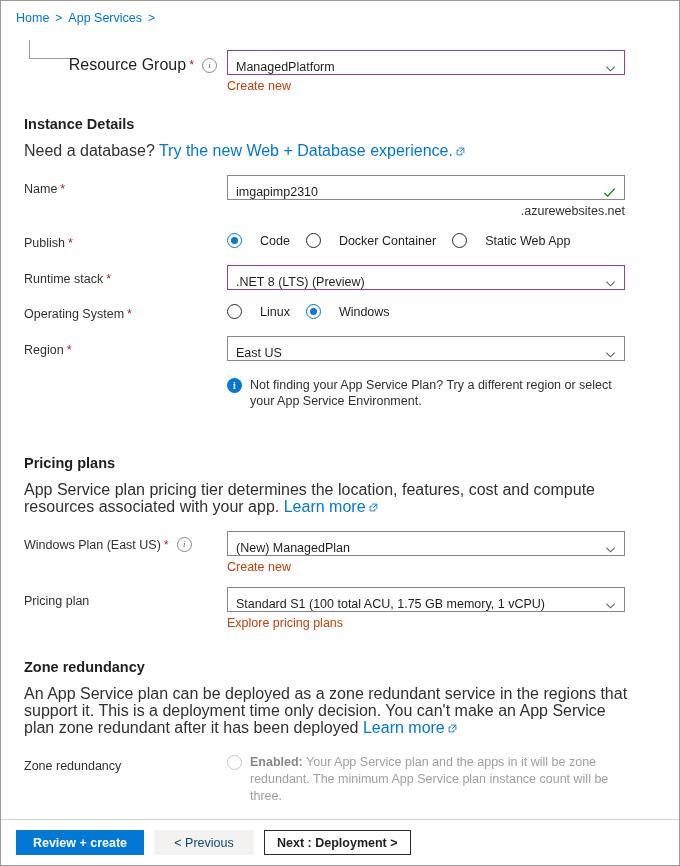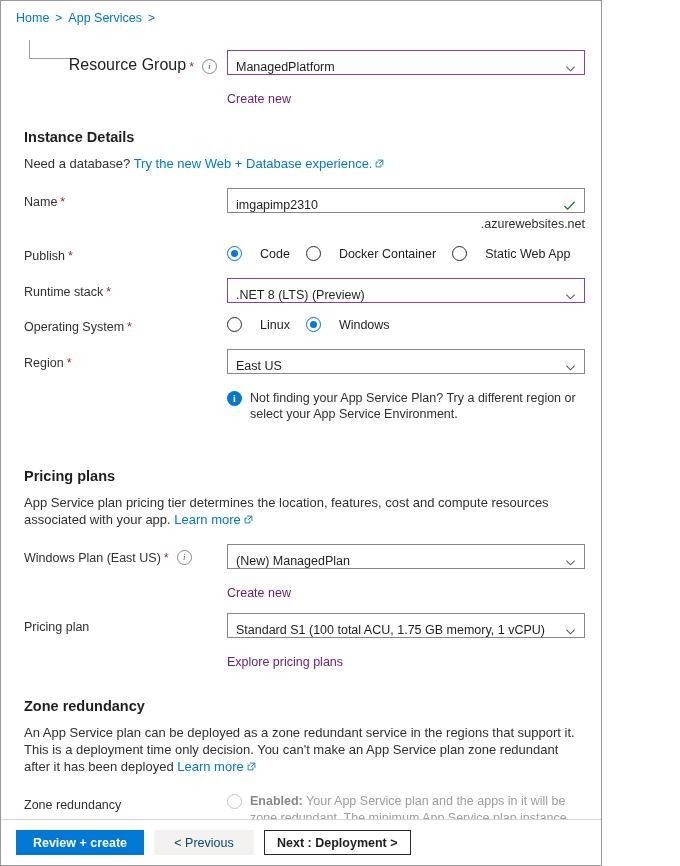--- a/index.html
+++ b/index.html
@@ -7,21 +7,21 @@
     padding: 0;
     background: #ffffff;
   }
   body {
     font-family: "Liberation Sans", sans-serif;
     color: #201f1e;
     -webkit-font-smoothing: antialiased;
   }
   #page {
     position: relative;
-    width: 602px;
+    width: 680px;
     height: 866px;
     box-sizing: border-box;
     border: 1px solid #9a9a9a;
     background: #ffffff;
     overflow: hidden;
   }
   #scroll-area {
     position: absolute;
     left: 0; right: 0; top: 0;
     bottom: 46px;
@@ -154,45 +154,45 @@
   .check {
     width: 13px;
     height: 13px;
     flex: none;
     color: #107c10;
   }
   .check svg { display: block; }
 
   .sublink {
     font-size: 12.5px;
-    color: #701a75;
+    color: #c2410c;
     cursor: pointer;
     display: inline-block;
-    margin-top: 16px;
+    margin-top: 3px;
     line-height: 16px;
   }
   .suffix {
     font-size: 12.5px;
     color: #323130;
     text-align: right;
     width: 398px;
     max-width: 100%;
     margin-top: 3px;
     line-height: 16px;
   }
 
   
   .section-title {
     font-size: 14.5px;
     font-weight: 600;
     color: #201f1e;
     line-height: 20px;
   }
   .section-desc {
-    font-size: 13px;
+    font-size: 16px;
     color: #323130;
     line-height: 17px;
     max-width: 610px;
   }
   .link {
     color: #0078d4;
     cursor: pointer;
   }
   .ext-glyph {
     display: inline-block;
@@ -295,21 +295,21 @@
     line-height: 16px;
     color: #323130;
   }
 
   
   .tree-wrap {
     position: relative;
     width: 203px;
     min-width: 203px;
     display: flex;
-    align-items: flex-end;
+    align-items: center;
     justify-content: flex-end;
     padding: 6px 10px 0 0;
     box-sizing: border-box;
   }
   .tree-line {
     position: absolute;
     left: 5px;
     top: -10px;
     width: 40px;
     height: 18px;

